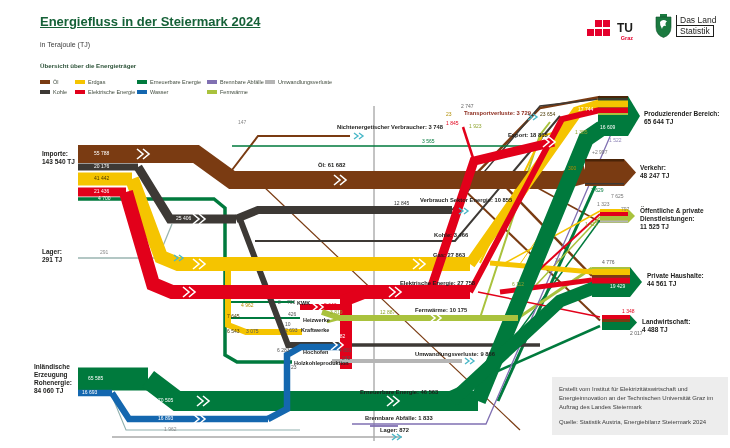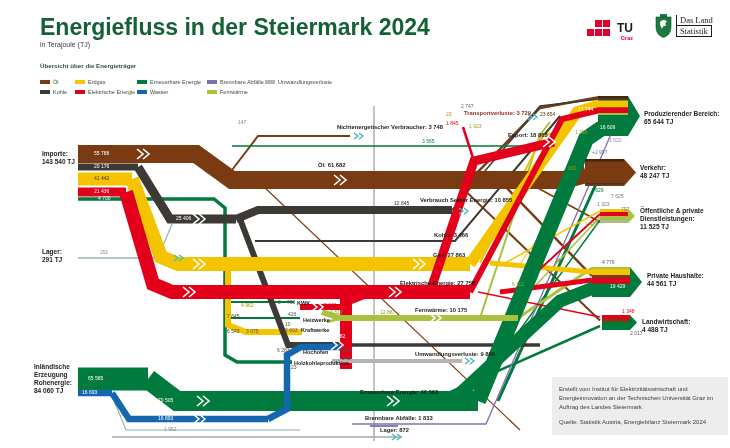--- a/index.html
+++ b/index.html
@@ -1,18 +1,18 @@
 <!DOCTYPE html>
 <html><head>
 <meta charset="utf-8">
 <style>
   html,body{margin:0;padding:0;background:#fff;}
   #stage{position:relative;width:730px;height:448px;overflow:hidden;background:#fff;
          font-family:"Liberation Sans",sans-serif;}
-  .title{position:absolute;left:40px;top:14px;font-size:23px;font-weight:bold;color:#156137;white-space:nowrap;}
+  .title{position:absolute;left:40px;top:14px;font-size:13px;font-weight:bold;color:#156137;white-space:nowrap;text-decoration:underline;}
   .subtitle{position:absolute;left:40px;top:41px;font-size:7px;color:#3c3c3c;}
   .legend-title{position:absolute;left:40px;top:62px;font-size:6.2px;font-weight:bold;color:#2c5238;}
   .lg{position:absolute;display:flex;align-items:center;gap:3px;font-size:5.5px;color:#3f4a3c;white-space:nowrap;}
   .sw{width:10px;height:4.5px;display:inline-block;flex:0 0 auto;}
   .sw-oil{background:#7a3b12}.sw-gas{background:#f5c400}.sw-ren{background:#007a3d}
   .sw-waste{background:#8070b2}.sw-loss{background:#b5b5b5}.sw-coal{background:#3d3935}
   .sw-ele{background:#e2001a}.sw-water{background:#1467af}.sw-dh{background:#a9c23d}
   #sankey{position:absolute;left:0;top:0;}
   .nl{position:absolute;font-size:6.5px;font-weight:bold;color:#1d1d1b;line-height:1.25;}
   .ml{position:absolute;font-size:5.8px;font-weight:bold;color:#1d1d1b;white-space:nowrap;line-height:1;}
@@ -20,21 +20,21 @@
   .pl{position:absolute;font-size:5.5px;font-weight:bold;color:#1d1d1b;white-space:nowrap;line-height:1;}
   .ann{position:absolute;font-size:5px;line-height:1;white-space:nowrap;transform:translateY(-50%);}
   .src{position:absolute;left:552px;top:377px;width:162px;background:#ededed;padding:8px 7px;
        font-size:6px;color:#3c3c3c;line-height:1.5;}
   .src p{margin:0 0 6px 0;}
   .src p:last-child{margin:0;}
   .tu{position:absolute;left:587px;top:18px;display:flex;align-items:flex-start;gap:2px;}
   .tu-t{font-size:12px;font-weight:bold;color:#1d1d1b;line-height:1;}
   .tu-g{font-size:5.5px;font-weight:bold;color:#e4002c;display:block;text-align:right;line-height:1;}
   .land{position:absolute;left:655px;top:14px;display:flex;align-items:center;gap:4px;}
-  .land-text{font-family:Liberation Serif, serif;font-size:8.5px;color:#1d1d1b;line-height:1.2;}
+  .land-text{font-family:Liberation Sans, sans-serif;font-size:8.5px;color:#1d1d1b;line-height:1.2;}
   .land-l1{border-left:1px solid #1d1d1b;padding-left:3px;}
   .land-l2{border:1px solid #1d1d1b;padding:0 3px;}
 </style>
 </head>
 <body>
 
 <div id="stage">
 
   <div class="title">Energiefluss in der Steiermark 2024</div>
   <div class="subtitle">in Terajoule (TJ)</div>

